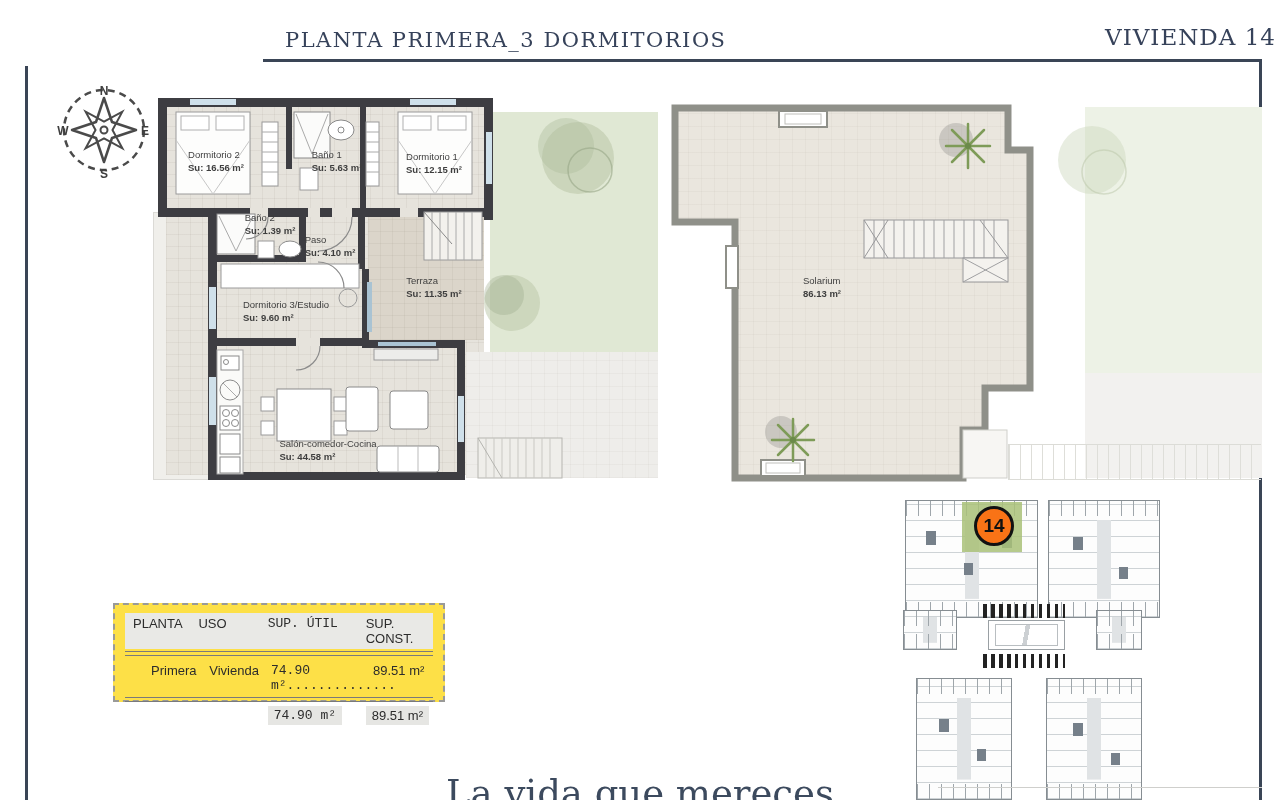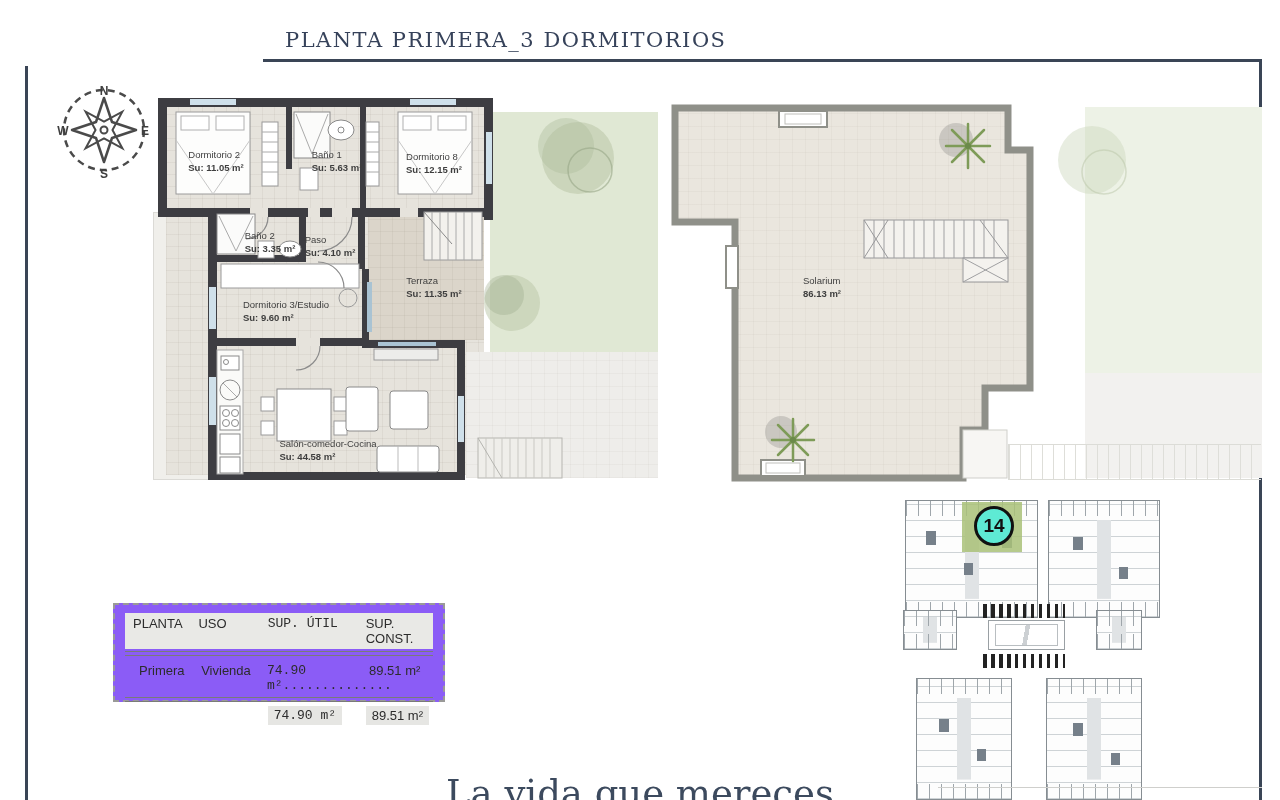--- a/index.html
+++ b/index.html
@@ -24,23 +24,23 @@
   .solarium-floor{clip-path:polygon(0px 0px,333px 0px,333px 42px,355px 42px,355px 280px,
       310px 280px,310px 322px,288px 322px,288px 370px,60px 370px,60px 114px,0px 114px);}
   
   .rlabel{position:absolute;transform:translate(-50%,-50%);
     color:#3e3e3e;font-size:9.5px;line-height:1.35;white-space:nowrap;}
   .rlabel .ra{font-weight:bold;}
   
   #linework{position:absolute;left:0;top:0;pointer-events:none;}
   
   .atable{position:absolute;left:113px;top:603px;width:332px;height:99px;
-    border:2px dashed #9a9a98;background:#8b5cf6;box-sizing:border-box;font-size:13px;color:#2c2c2c;}
+    border:2px dashed #9a9a98;background:#fde047;box-sizing:border-box;font-size:13px;color:#2c2c2c;}
   .atable .thead{display:flex;background:#e9e9e6;margin:8px 10px 0 10px;padding:3px 0;}
-  .atable .trow{display:flex;margin:5px 10px 0 16px;padding:2px 0;}
+  .atable .trow{display:flex;margin:5px 10px 0 28px;padding:2px 0;}
   .hr2{height:3px;border-top:1px solid #7a7a7a;border-bottom:1px solid #7a7a7a;margin:2px 10px 0 10px;}
   .c1{width:68px;padding-left:8px;}
   .c2{width:72px;}
   .c3{width:102px;font-family:Liberation Mono, monospace;}
   .c4{width:70px;text-align:left;}
   .tot{display:flex;margin:6px 10px 0 10px;}
   .totcell{background:#e6e6e3;padding:2px 6px;}
   
   .blk{position:absolute;border:1.5px solid #868d92;box-sizing:border-box;background-color:#fdfdfd;
     background-image:
@@ -52,33 +52,34 @@
     background-position:0 0,0 100%,center center,0 0;
     background-repeat:no-repeat,no-repeat,no-repeat,repeat;}
   .dk{position:absolute;background:#76808a;}
   .park{position:absolute;background:repeating-linear-gradient(90deg,#222 0 3.5px,transparent 3.5px 8px);}
   .pool{position:absolute;border:1px solid #9aa0a4;background:#fff;}
   .pool-in{position:absolute;left:6px;right:6px;top:3px;bottom:3px;border:1px solid #b9bec1;
     background:linear-gradient(100deg,transparent 46%,#ccd0d3 46% 53%,transparent 53%);}
   .fstair{position:absolute;border:1px solid #dcdcd7;border-right:none;
     background:repeating-linear-gradient(90deg,#deded9 0 1px,transparent 1px 11px);}
   .hl14{position:absolute;background:rgba(169,193,120,.85);}
-  .circ14{position:absolute;width:34px;height:34px;border-radius:50%;background:#5eead4;
+  .circ14{position:absolute;width:34px;height:34px;border-radius:50%;background:#f97316;
     border:3px solid #111;display:flex;align-items:center;justify-content:center;
     font-weight:bold;font-size:19px;color:#111;}
   
   .tagline{position:absolute;left:0;top:772px;width:1280px;text-align:center;
     font-family:"DejaVu Serif",serif;font-size:37px;color:#3c4a5e;}
 </style>
 </head>
 <body>
 
 <div id="page">
 
   <div class="plan-title">PLANTA PRIMERA_3 DORMITORIOS</div>
+  <div class="unit-title">VIVIENDA 14</div>
   <div class="rule-top"></div>
   <div class="frame-left"></div>
   <div class="frame-right"></div>
 
   <svg class="abs" style="left:52px;top:78px;" width="105" height="105" viewBox="0 0 105 105">
     <circle cx="52" cy="52" r="40" fill="none" stroke="#4a4a4a" stroke-width="2.5" stroke-dasharray="7 5"></circle>
     <path d="M52,20 L60,44 L84,52 L60,60 L52,84 L44,60 L20,52 L44,44 Z" fill="none" stroke="#4a4a4a" stroke-width="2.5" stroke-linejoin="round"></path>
     <path d="M52,26 L58,46 L78,52 L58,58 L52,78 L46,58 L26,52 L46,46 Z" fill="none" stroke="#4a4a4a" stroke-width="2" transform="rotate(45 52 52)"></path>
     <circle cx="52" cy="52" r="3.5" fill="none" stroke="#4a4a4a" stroke-width="2"></circle>
     <text x="52" y="17" text-anchor="middle" font-size="12" font-weight="bold" fill="#3f3f3f">N</text>
@@ -271,33 +272,33 @@
     </g>
     <g stroke="#7e9b58" stroke-width="2.5" stroke-linecap="round">
       <circle cx="781" cy="432" r="16" fill="rgba(90,90,90,.22)" stroke="none"></circle>
       <path d="M793,440 l21,0 M793,440 l15,15 M793,440 l0,21 M793,440 l-15,15 M793,440 l-21,0 M793,440 l-15,-15 M793,440 l0,-21 M793,440 l15,-15" fill="none"></path>
       <circle cx="793" cy="440" r="3" fill="#6b8a4a" stroke="none"></circle>
     </g>
   </svg>
 
   <div class="rlabel" style="left:216px;top:162px;">
     <div class="rn">Dormitorio 2</div>
-      <div class="ra">Su: 11.05 m²</div>
+      <div class="ra">Su: 16.56 m²</div>
   </div>
   <div class="rlabel" style="left:337px;top:162px;">
     <div class="rn">Baño 1</div>
       <div class="ra">Su: 5.63 m²</div>
   </div>
   <div class="rlabel" style="left:434px;top:164px;">
-    <div class="rn">Dormitorio 8</div>
+    <div class="rn">Dormitorio 1</div>
       <div class="ra">Su: 12.15 m²</div>
   </div>
-  <div class="rlabel" style="left:270px;top:243px;">
+  <div class="rlabel" style="left:270px;top:225px;">
     <div class="rn">Baño 2</div>
-      <div class="ra">Su: 3.35 m²</div>
+      <div class="ra">Su: 1.39 m²</div>
   </div>
   <div class="rlabel" style="left:330px;top:247px;">
     <div class="rn">Paso</div>
       <div class="ra">Su: 4.10 m²</div>
   </div>
   <div class="rlabel" style="left:286px;top:312px;">
     <div class="rn">Dormitorio 3/Estudio</div>
       <div class="ra">Su: 9.60 m²</div>
   </div>
   <div class="rlabel" style="left:434px;top:288px;">

